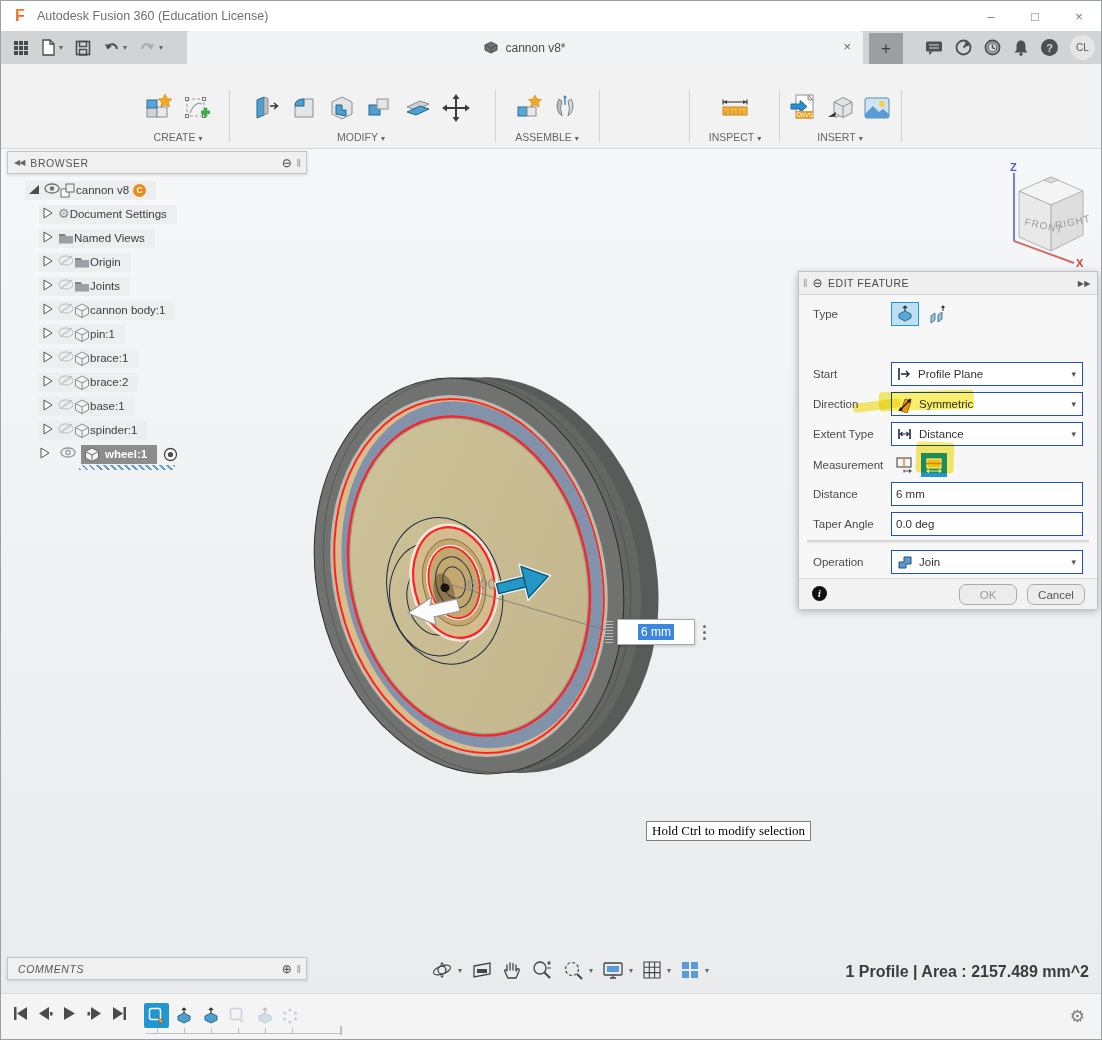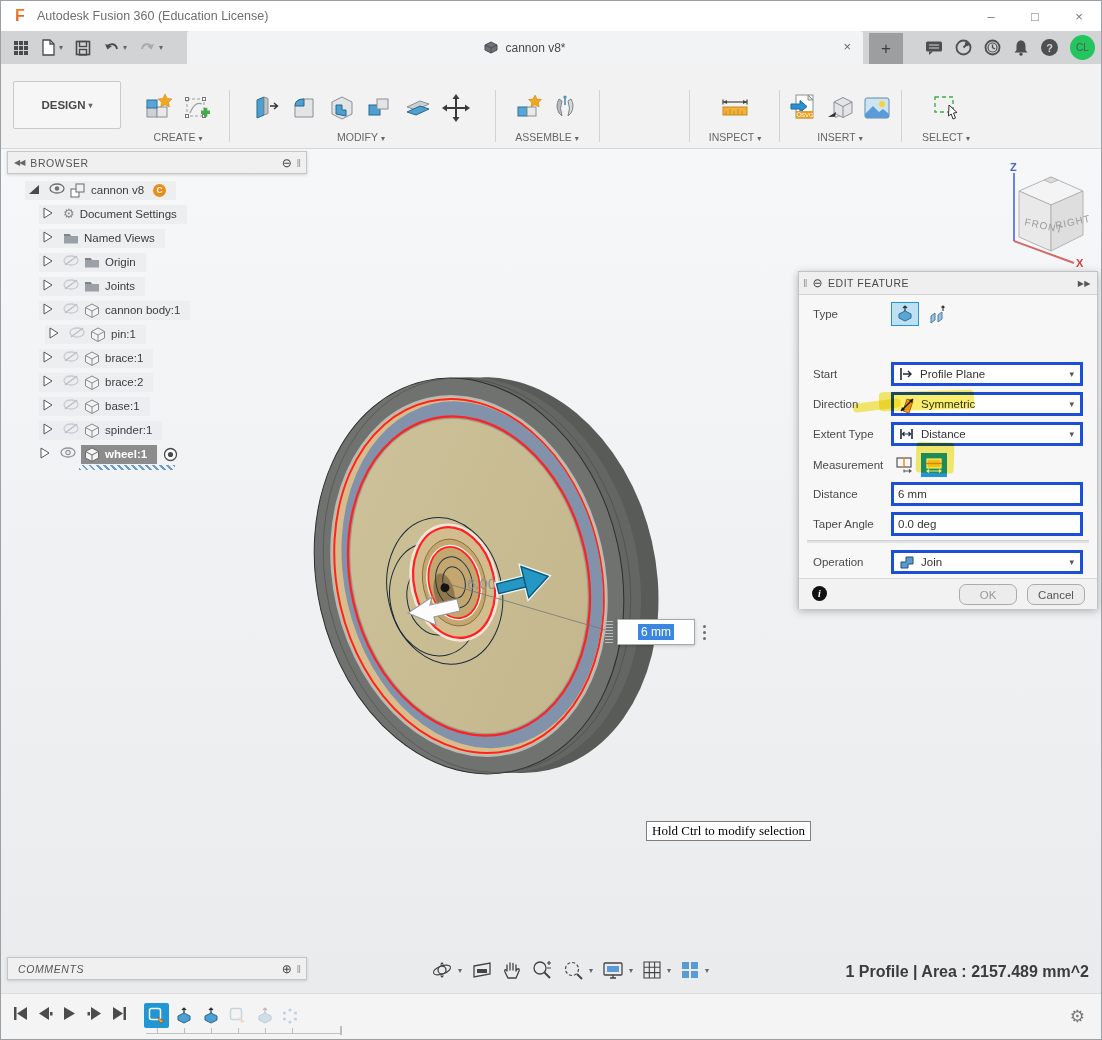--- a/index.html
+++ b/index.html
@@ -16,21 +16,21 @@
 
   
   #appbar { position:absolute; left:0; top:30px; width:100%; height:33px; background:#d2d3d4; display:flex; align-items:center; }
   .appbar-icons { display:flex; align-items:center; gap:4px; padding-left:8px; }
   .app-ic { display:flex; align-items:center; padding:4px; }
   #doc-tab { position:absolute; left:186px; top:0; width:676px; height:33px; background:#f2f3f4; border-radius:3px 3px 0 0;
              display:flex; align-items:center; justify-content:center; font-size:12px; color:#4a4a4a; }
   #doc-tab .tab-close { position:absolute; right:12px; top:8px; font-size:13px; color:#666; }
   #newtab-btn { position:absolute; left:868px; top:2px; width:34px; height:31px; background:#9d9e9f; display:flex; align-items:center; justify-content:center; color:#3c3c3c; font-size:17px; }
   #appbar-right { position:absolute; right:6px; top:0; height:33px; display:flex; align-items:center; gap:12px; }
-  #avatar { width:25px; height:25px; border-radius:50%; background:#22c55e; display:flex; align-items:center; justify-content:center; font-size:10px; color:#555; }
+  #avatar { width:25px; height:25px; border-radius:50%; background:#e5e5e5; display:flex; align-items:center; justify-content:center; font-size:10px; color:#555; }
 
   
   #ribbon { position:absolute; left:0; top:63px; width:100%; height:85px; background:#f2f2f2; border-bottom:1px solid #d7d7d7; }
   #ribbon-tabs { position:absolute; left:134px; top:0; height:22px; display:flex; gap:36px; align-items:center; }
   .rtab { font-size:11.5px; color:#5a5a5a; letter-spacing:.4px; position:relative; padding:3px 2px; }
   .rtab.active { color:#1e8bcd; }
   .rtab.active::after { content:""; position:absolute; left:-6px; right:-6px; bottom:-2px; height:3px; background:#1e8bcd; }
   #design-box { position:absolute; left:12px; top:17px; width:108px; height:48px; border:1px solid #c9c9c9; border-radius:2px; background:#f6f6f6;
                 display:flex; align-items:center; justify-content:center; font-size:11.5px; font-weight:bold; color:#4a4a4a; }
   .rgroup { position:absolute; top:22px; height:62px; text-align:center; }
@@ -42,34 +42,34 @@
   
   #canvas { position:absolute; left:0; top:148px; width:1102px; height:844px; background:linear-gradient(#f6f7f8, #e9ebed); }
 
   
   #browser { position:absolute; left:6px; top:2px; width:300px; }
   .panel-header { height:23px; background:#f0f0f0; border:1px solid #c6c6c6; display:flex; align-items:center; font-size:10.5px; color:#555; letter-spacing:.6px; box-shadow:0 1px 3px rgba(0,0,0,.15); }
   .panel-header .ph-left { margin:0 6px; font-size:8px; color:#666; letter-spacing:-1px; }
   .panel-header .ph-right { margin-left:auto; display:flex; align-items:center; gap:4px; padding-right:4px; font-size:12px; color:#444; }
   .handle { color:#999; font-size:11px; letter-spacing:1px; }
   .tree-row { position:absolute; display:flex; align-items:center; height:22px; font-size:11.5px; color:#3d3d3d; }
-  .pill { display:flex; align-items:center; gap:5px; background:rgba(236,237,239,.92); padding:2px 10px 2px 3px; border-radius:1px; }
+  .pill { display:flex; align-items:center; background:rgba(236,237,239,.92); padding:2px 10px 2px 3px; border-radius:1px; }
   .sel-pill { display:flex; align-items:center; gap:5px; background:#8c8c8c; color:#fff; font-weight:bold; padding:2px 10px 2px 3px; }
   .tree-ic { width:16px; height:15px; display:flex; align-items:center; justify-content:center; }
   .gear-glyph { font-size:13px; color:#8a8a8a; line-height:14px; }
   .badge { width:13px; height:13px; border-radius:50%; background:#ea8c17; color:#fff; font-size:8.5px; font-weight:bold; display:flex; align-items:center; justify-content:center; margin-left:4px; }
   #wheel-hatch { position:absolute; left:60px; top:19px; width:96px; height:5px;
     background:repeating-linear-gradient(45deg,#5a93cc 0 2px,transparent 2px 5px); opacity:.9; }
 
   
   #dialog { position:absolute; left:797px; top:122px; width:300px; height:338px; background:#f7f7f7; border:1px solid #c2c2c2; box-shadow:0 2px 8px rgba(0,0,0,.28); }
   #dialog-header { height:23px; background:#efefef; border-bottom:1px solid #d6d6d6; display:flex; align-items:center; font-size:10.5px; color:#4a4a4a; letter-spacing:.5px; }
   .drow { position:absolute; left:0; width:100%; height:24px; display:flex; align-items:center; }
   .dlabel { position:absolute; left:14px; font-size:11.5px; color:#4a4a4a; }
-  .dfield { position:absolute; left:92px; width:192px; height:24px; background:#fff; border:3px solid #1d4ed8; display:flex; align-items:center; font-size:11.5px; color:#333; gap:6px; padding:0 4px;text-align:right; }
+  .dfield { position:absolute; left:92px; width:192px; height:24px; background:#fff; border:1px solid #1d4ed8; display:flex; align-items:center; font-size:11.5px; color:#333; gap:6px; padding:0 4px;text-align:right; }
   .dfield .dd-caret { margin-left:auto; font-size:9px; color:#555; padding-right:2px; }
   .type-tile { width:28px; height:24px; border:1px solid transparent; display:flex; align-items:center; justify-content:center; }
   .type-tile.sel { background:#bfe0f3; border-color:#2196d3; }
   #profiles-chip { position:absolute; left:92px; height:23px; background:#2196d3; color:#fff; font-size:11.5px; display:flex; align-items:center; gap:5px; padding:0 10px 0 5px; }
   #profiles-clear { position:absolute; left:185px; color:#777; font-size:13px; font-weight:bold; }
   .toggle-tile { width:26px; height:24px; display:flex; align-items:center; justify-content:center; }
   .toggle-tile.sel { background:#2196d3; }
   #dialog-divider { position:absolute; left:8px; right:8px; top:268px; height:3px; background:#e2e2e2; border-top:1px solid #cfcfcf; }
   #dialog-footer { position:absolute; left:0; top:306px; width:100%; height:31px; border-top:1px solid #d9d9d9; background:#f2f2f2; }
   .dbtn { position:absolute; top:5px; width:58px; height:21px; background:#ececec; border:1px solid #ababab; font-size:11.5px; color:#555; display:flex; align-items:center; justify-content:center; border-radius:7px; }
@@ -201,23 +201,20 @@
       <div style="width:17px;height:17px;border-radius:50%;background:#4f4f4f;color:#d2d3d4;font-size:11px;font-weight:bold;display:flex;align-items:center;justify-content:center;">
         <span>?</span>
       </div>
       <div id="avatar">
           <span>CL</span>
         </div>
     </div>
   </div>
 
   <div id="ribbon">
-    <div id="design-box" class="caret">
-        <span>DESIGN</span>
-      </div>
 
     <div class="rgroup" style="left:132px;width:90px;">
       <div class="gicons">
         <svg width="32" height="32">
             <rect x="4" y="15" width="10" height="10" fill="#cfd2d4" stroke="#8a8f94"></rect>
             <rect x="14" y="15" width="10" height="10" fill="#e7e9ea" stroke="#8a8f94"></rect>
             <rect x="4" y="8" width="10" height="8" fill="#58a6d8" stroke="#2f6f99"></rect>
             <path d="M22 2 l2.2 4.4 4.8 .6 -3.5 3.3 .9 4.7 -4.4-2.3 -4.3 2.3 .9-4.7 -3.5-3.3 4.8-.6 Z" fill="#f2a71c" stroke="#c07d00" stroke-width=".5"></path>
           </svg>
         <svg width="32" height="32">
@@ -322,29 +319,20 @@
         <svg width="30" height="30">
             <rect x="3" y="5" width="24" height="20" rx="2" fill="#cfe4f2" stroke="#5b8db0"></rect>
             <circle cx="20" cy="11" r="3" fill="#f4d33c"></circle>
             <path d="M3 21 L11 13 L17 19 L21 16 L27 21 L27 23 A2 2 0 0 1 25 25 H5 A2 2 0 0 1 3 23 Z" fill="#5b9bd5"></path>
           </svg>
       </div>
       <div class="glabel caret"><span>INSERT</span></div>
     </div>
     <div class="gsep" style="left:900px;"></div>
 
-    <div class="rgroup" style="left:904px;width:82px;">
-      <div class="gicons">
-        <svg width="32" height="32">
-            <rect x="5" y="5" width="18" height="15" fill="none" stroke="#3fae49" stroke-width="1.4" stroke-dasharray="4 3"></rect>
-            <path d="M19 13 L27 20.5 L23.5 21 L25.5 26 L23 27 L21.2 22 L18.5 24 Z" fill="#fff" stroke="#333"></path>
-          </svg>
-      </div>
-      <div class="glabel caret"><span>SELECT</span></div>
-    </div>
   </div>
 
   <div id="canvas">
 
     <svg width="1102" height="844" viewBox="0 0 1102 844" style="position:absolute;left:0;top:0;">
       <defs>
         <linearGradient id="tanface" x1="0" y1="0" x2="1" y2="1">
           <stop offset="0" stop-color="#cec29a"></stop>
             <stop offset="1" stop-color="#c3b68c"></stop>
         </linearGradient>
@@ -488,21 +476,21 @@
             <ellipse cx="8" cy="5.5" rx="7" ry="4.5" fill="none" stroke="#c6cbd0" stroke-width="1.3"></ellipse>
             <line x1="2" y1="10" x2="14" y2="1" stroke="#b9bfc5" stroke-width="1.4"></line>
           </svg>
         <svg width="16" height="15" class="tree-ic">
             <path d="M8 1 L14.5 4.5 L14.5 11 L8 14.5 L1.5 11 L1.5 4.5 Z" fill="#f3f3f3" stroke="#8a8a8a"></path>
             <path d="M1.5 4.5 L8 8 L14.5 4.5 M8 8 V14.5" fill="none" stroke="#8a8a8a"></path>
           </svg>
         <span>cannon body:1</span>
       </div>
     </div>
-    <div class="tree-row" style="left:44px; top:174px;">
+    <div class="tree-row" style="left:38px; top:174px;">
       <div class="pill">
         <svg width="11" height="12" class="tree-ic">
             <polygon points="2,1 10,6 2,11" fill="#fff" stroke="#555"></polygon>
           </svg>
         <svg width="16" height="11" class="tree-ic">
             <ellipse cx="8" cy="5.5" rx="7" ry="4.5" fill="none" stroke="#c6cbd0" stroke-width="1.3"></ellipse>
             <line x1="2" y1="10" x2="14" y2="1" stroke="#b9bfc5" stroke-width="1.4"></line>
           </svg>
         <svg width="16" height="15" class="tree-ic">
             <path d="M8 1 L14.5 4.5 L14.5 11 L8 14.5 L1.5 11 L1.5 4.5 Z" fill="#f3f3f3" stroke="#8a8a8a"></path>

